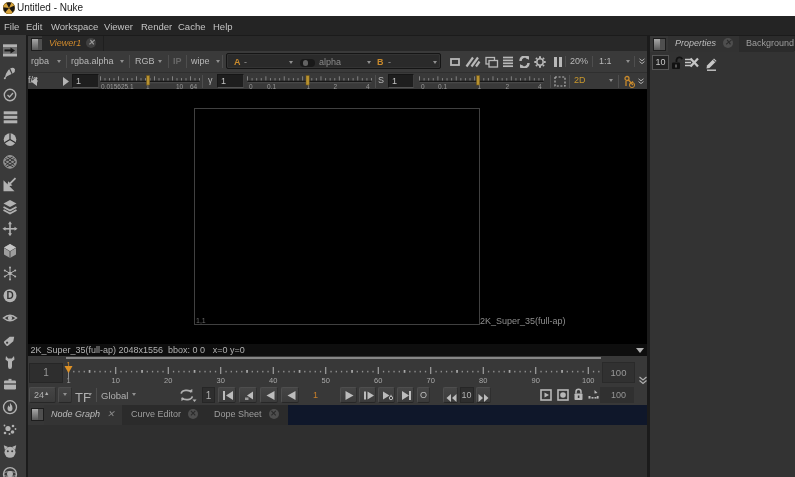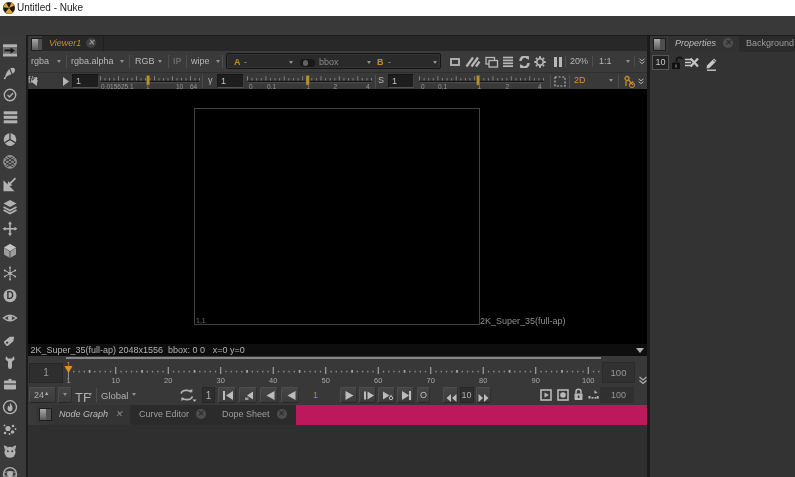--- a/index.html
+++ b/index.html
@@ -52,21 +52,21 @@
 #fmtzero { position:absolute; left:168px; top:228px; color:#6a6a6a; font-size:7px; }
 #infobar { left:0; top:309px; width:619px; height:12px; background:#0e0e0e;
   color:#b2b2b2; font-size:9px; line-height:12px; }
 
 #ruler { left:0; top:321px; width:619px; height:29px; background:#383838; }
 #transport { left:0; top:350px; width:619px; height:20px; background:#383838; }
 .tbtn { position:absolute; top:2px; height:16px; background:linear-gradient(180deg,#454545,#3b3b3b);
   border:1px solid #4e4e4e; border-bottom-color:#272727; border-right-color:#2f2f2f; border-radius:2px; }
 .tbox { position:absolute; background:#2e2e2e; border:1px solid #262626; color:#989898; }
 
-#btabs { left:8px; top:370px; width:619px; height:20px; background:#be185d;padding-left:19px; }
+#btabs { left:0; top:370px; width:619px; height:20px; background:#0f172a;padding-left:19px; }
 #btabs .tab { height:20px; line-height:19px; }
 #btabs .panetool { top:3px; }
 #nodegraph { left:0; top:390px; width:619px; height:52px; background:#2f2f2f; }
 
 #rpanel { left:650px; top:35px; width:145px; height:442px; background:#333333; }
 .icon { position:absolute; }
 </style>
 </head>
 <body>
 <div id="root">
@@ -77,20 +77,29 @@
       <g fill="#d9a53c">
         <path d="M6 6 L0.1 5.2 A6 6 0 0 1 3.2 0.8 Z"></path>
         <path d="M6 6 L8.5 0.55 A6 6 0 0 1 11.4 3.4 Z"></path>
         <path d="M6 6 L2.2 10.6 A6 6 0 0 0 9.8 10.6 Z"></path>
       </g>
       <circle cx="6" cy="6" r="5.9" fill="none" stroke="#8a6a20" stroke-width="0.5"></circle>
     </svg>
     <div class="abs" id="titletext">Untitled - Nuke</div>
   </div>
 
+  <div class="abs" id="menubar">
+    <span class="menuitem" style="left:4px">File</span>
+    <span class="menuitem" style="left:26px">Edit</span>
+    <span class="menuitem" style="left:51px">Workspace</span>
+    <span class="menuitem" style="left:104px">Viewer</span>
+    <span class="menuitem" style="left:141px">Render</span>
+    <span class="menuitem" style="left:178px">Cache</span>
+    <span class="menuitem" style="left:213px">Help</span>
+  </div>
 
   <div class="abs" id="toolbar">
     <svg width="26" height="442" viewBox="0 0 26 442" id="tbsvg">
         <g>
           <rect x="3" y="9.4" width="14" height="12" fill="#6f6f6f"></rect>
           <rect x="3" y="9.4" width="14" height="2.6" fill="#b2b2b2"></rect>
           <rect x="3" y="18.8" width="14" height="2.6" fill="#b2b2b2"></rect>
           <line x1="4.5" y1="15.4" x2="11" y2="15.4" stroke="#191919" stroke-width="2"></line>
           <path d="M10.5 12.4 L15 15.4 L10.5 18.4 Z" fill="#191919"></path>
         </g>
@@ -246,21 +255,21 @@
       <i class="vdiv" style="left:158px;top:4px;height:13px"></i>
       <span class="lbl" style="left:163px;top:5px">wipe</span>
       <i class="arr" style="left:188px;top:9px"></i>
       <i class="vdiv" style="left:193.5px;top:4px;height:13px"></i>
       <div class="lbl" style="left:198px;top:2px;width:215px;height:16px;background:#2a2a2a;border:1px solid #151515;border-radius:2px;box-shadow:inset 0 0 0 1px #333">
         <span class="lbl" style="left:7px;top:3px;color:#c98a2c;font-weight:bold">A</span>
         <span class="lbl" style="left:17px;top:3px;color:#9a9a9a">-</span>
         <i class="arr" style="left:62px;top:7px"></i>
         <span class="lbl" style="left:73px;top:5px;width:15px;height:8px;background:#191919;border-radius:4px"></span>
         <span class="lbl" style="left:75.5px;top:6px;width:5.5px;height:5.5px;background:#636363;border-radius:3px"></span>
-        <span class="lbl" style="left:92px;top:3px;color:#8a8a8a">bbox</span>
+        <span class="lbl" style="left:92px;top:3px;color:#8a8a8a">alpha</span>
         <i class="arr" style="left:140px;top:7px"></i>
         <span class="lbl" style="left:150px;top:3px;color:#c98a2c;font-weight:bold">B</span>
         <span class="lbl" style="left:161px;top:3px;color:#9a9a9a">-</span>
         <i class="arr" style="left:206px;top:7px"></i>
       </div>
       <svg class="lbl" style="left:421px;top:5px" width="210" height="12" viewBox="0 0 210 12">
         <g stroke="#b8b8b8" fill="none">
           <rect x="2" y="3" width="8" height="6" stroke-width="1.8"></rect>
           <g stroke-width="2.2">
             <line x1="17.5" y1="10.5" x2="24" y2="1.5"></line>

